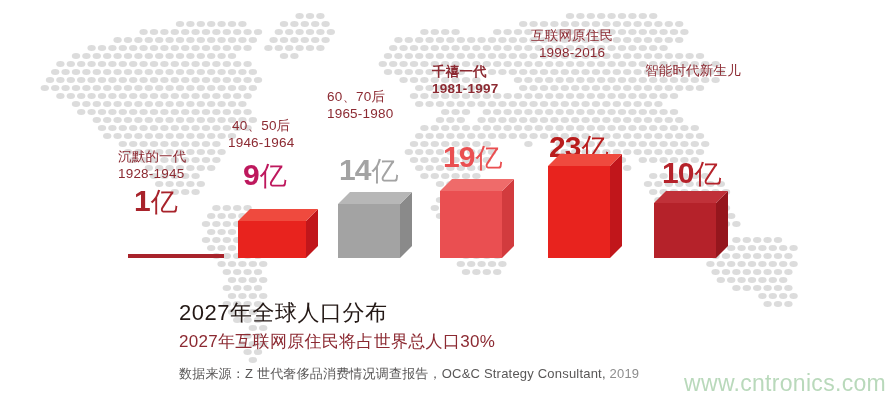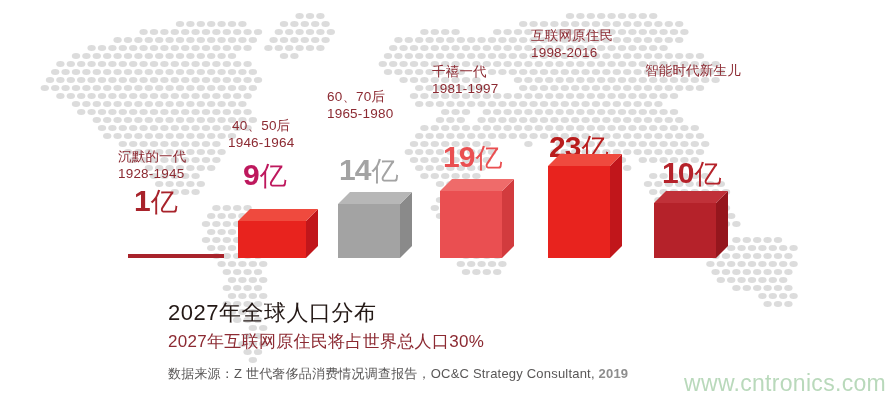--- a/index.html
+++ b/index.html
@@ -83,21 +83,21 @@
   .rule-bar {
     position: absolute;
     bottom: 0;
     height: 4px;
     background: #a8232b;
   }
 
   
   #footer {
     position: absolute;
-    left: 168px;
+    left: 179px;
     top: 300px;
     width: 700px;
   }
   #chart-title {
     color: #231815;
     font-size: 22px;
     font-weight: 400;
     letter-spacing: .5px;
     line-height: 1.2;
     margin: 0;
@@ -110,21 +110,21 @@
     line-height: 1.25;
     margin: 5px 0 0 0;
   }
   #source-line {
     color: #595757;
     font-size: 13px;
     letter-spacing: .2px;
     margin: 12px 0 0 0;
     white-space: nowrap;
   }
-  #source-line .year { color: #8d8d8d; font-weight: bold; }
+  #source-line .year { color: #8d8d8d; }
 
   
   #watermark {
     position: absolute;
     right: 8px;
     bottom: 8px;
     color: #b9d9bb;
     font-size: 23px;
     letter-spacing: .3px;
     font-family: "Liberation Sans", sans-serif;
@@ -1227,31 +1227,31 @@
       <div class="bar-caption" style="left: 327px; top: 88px;">
         <span class="cap-name">60、70后</span>
         <span class="cap-years">1965-1980</span>
       </div>
       <div class="bar-value" style="left: 339px; top: 155px; color: rgb(163, 163, 163);"><span class="num">14</span><span class="unit">亿</span></div>
       <div class="box3d" style="left: 338px; width: 74px; height: 66px; bottom: 32px;">
         <div class="box-front" style="width: 62px; height: 54px; background: rgb(163, 163, 163);"></div>
         <div class="box-side" style="left: 62px; top: 0px; width: 12px; height: 66px; background: rgb(138, 138, 138); clip-path: polygon(0px 12px, 100% 0px, 100% 54px, 0px 100%);"></div>
         <div class="box-top" style="left: 0px; top: 0px; width: 74px; height: 12px; background: rgb(183, 183, 183); clip-path: polygon(0px 100%, 12px 0px, 100% 0px, 62px 100%); transform: translateX(0px);"></div>
       </div>
-      <div class="bar-caption" style="left: 432px; top: 63px;">
+      <div class="bar-caption" style="left: 432px; top: 63px; font-weight: bold;">
         <span class="cap-name">千禧一代</span>
         <span class="cap-years">1981-1997</span>
       </div>
       <div class="bar-value" style="left: 443px; top: 142px; color: rgb(234, 79, 81);"><span class="num">19</span><span class="unit">亿</span></div>
       <div class="box3d" style="left: 440px; width: 74px; height: 79px; bottom: 32px;">
         <div class="box-front" style="width: 62px; height: 67px; background: rgb(234, 79, 81);"></div>
         <div class="box-side" style="left: 62px; top: 0px; width: 12px; height: 79px; background: rgb(210, 59, 62); clip-path: polygon(0px 12px, 100% 0px, 100% 67px, 0px 100%);"></div>
         <div class="box-top" style="left: 0px; top: 0px; width: 74px; height: 12px; background: rgb(239, 107, 106); clip-path: polygon(0px 100%, 12px 0px, 100% 0px, 62px 100%); transform: translateX(0px);"></div>
       </div>
-      <div class="bar-caption" style="left: 531px; top: 27px;">
+      <div class="bar-caption" style="left: 531px; top: 27px; text-align: center;">
         <span class="cap-name">互联网原住民</span>
         <span class="cap-years">1998-2016</span>
       </div>
       <div class="bar-value" style="left: 549px; top: 132px; color: #b91c1c;"><span class="num">23</span><span class="unit">亿</span></div>
       <div class="box3d" style="left: 548px; width: 74px; height: 104px; bottom: 32px;">
         <div class="box-front" style="width: 62px; height: 92px; background: rgb(232, 35, 30);"></div>
         <div class="box-side" style="left: 62px; top: 0px; width: 12px; height: 104px; background: rgb(193, 22, 27); clip-path: polygon(0px 12px, 100% 0px, 100% 92px, 0px 100%);"></div>
         <div class="box-top" style="left: 0px; top: 0px; width: 74px; height: 12px; background: rgb(239, 74, 62); clip-path: polygon(0px 100%, 12px 0px, 100% 0px, 62px 100%); transform: translateX(0px);"></div>
       </div>
       <div class="bar-caption" style="left: 645px; top: 62px;">

